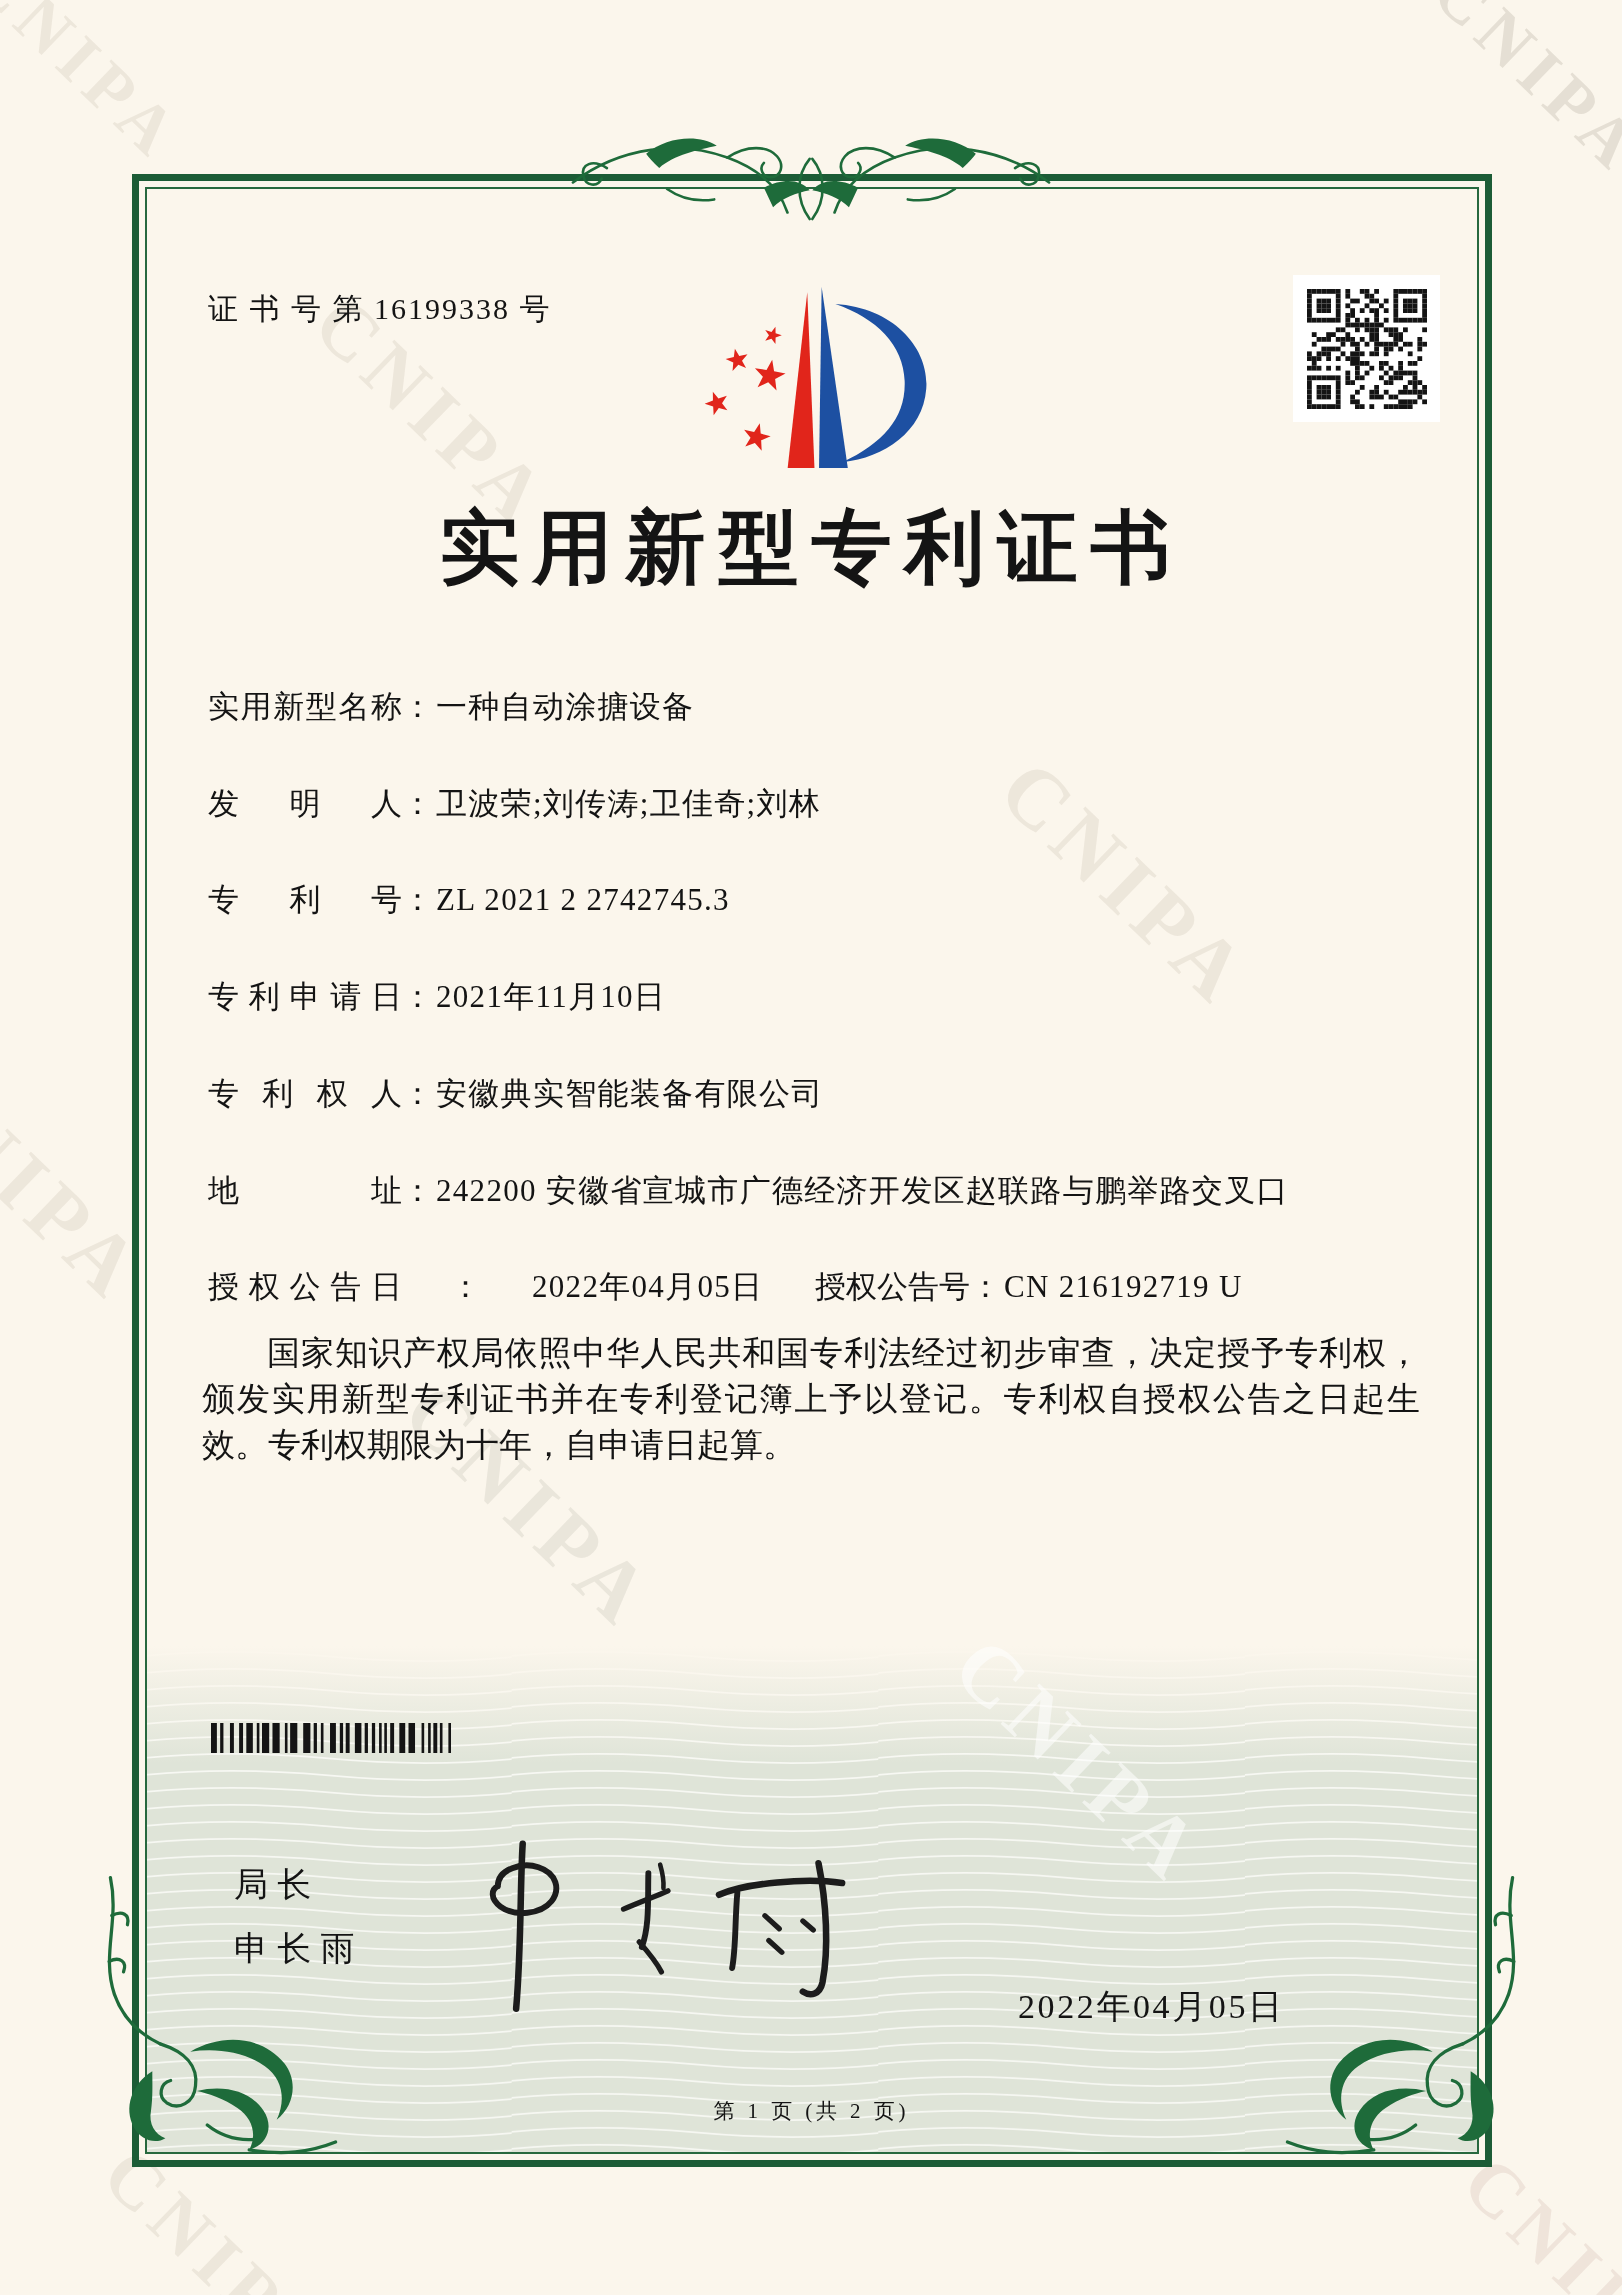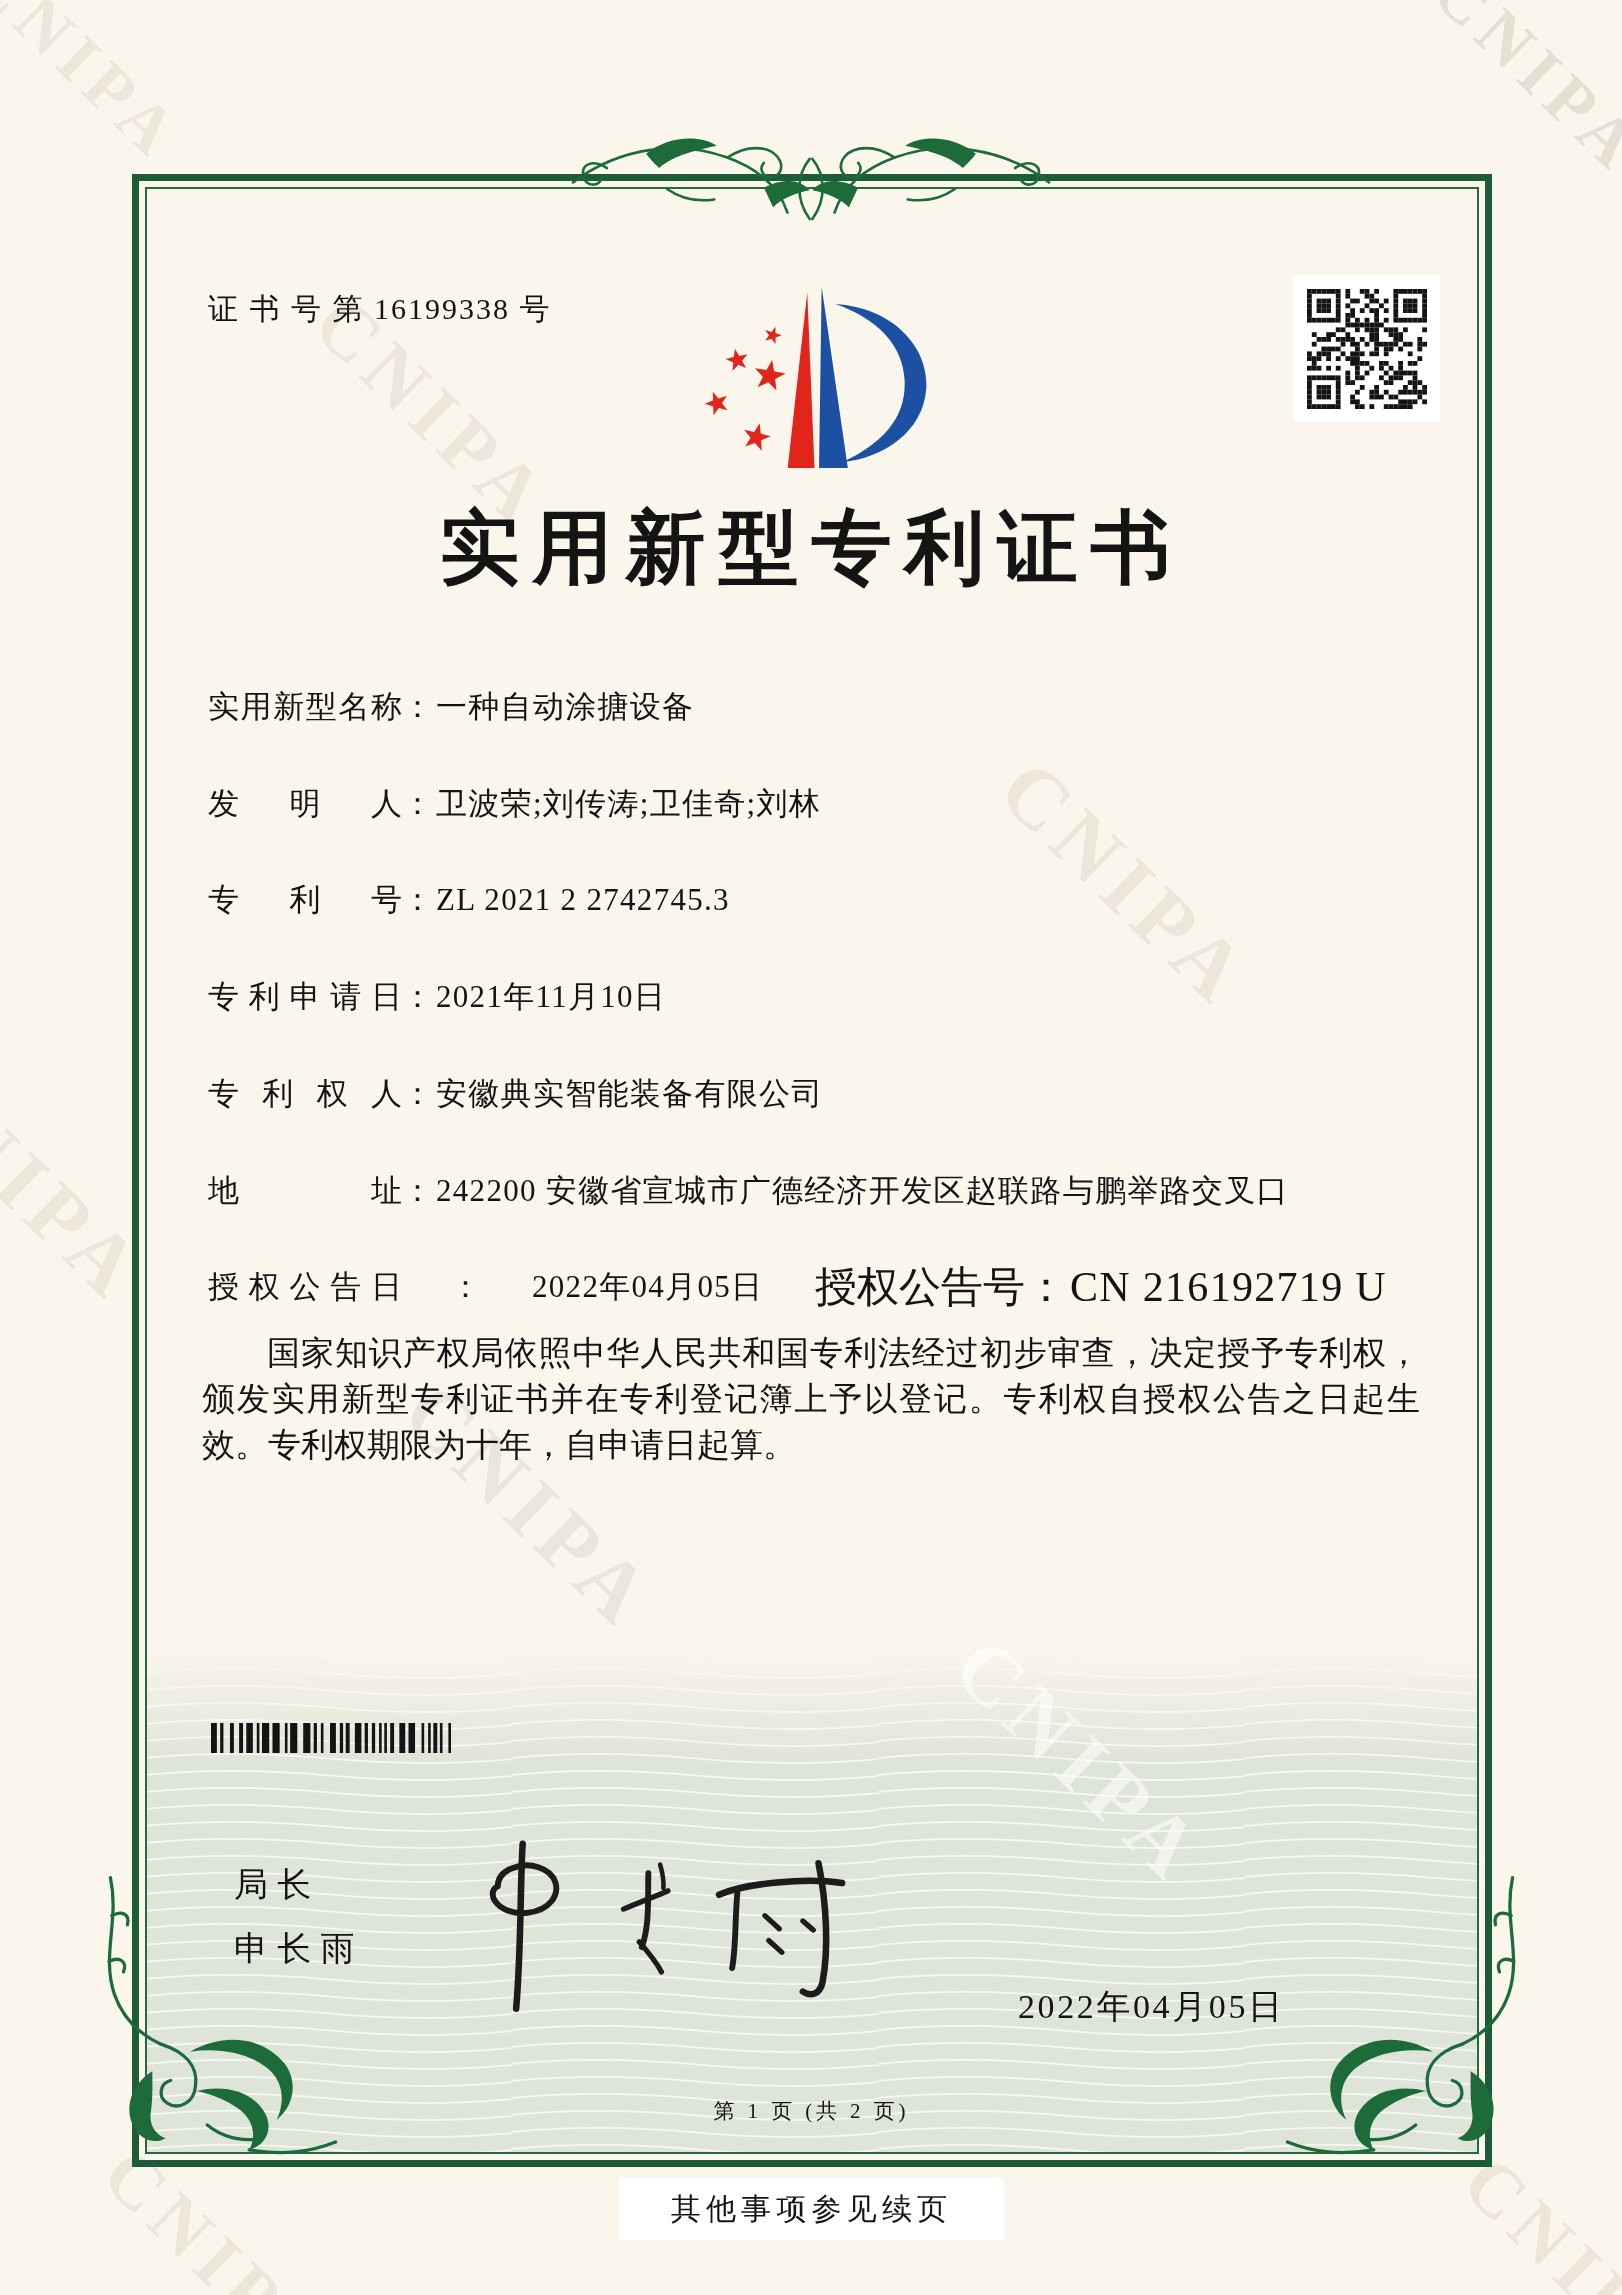--- a/index.html
+++ b/index.html
@@ -25,21 +25,21 @@
 
   
   .certno{position:absolute;left:208px;top:289px;font-size:30px;letter-spacing:2px;}
   .title{position:absolute;left:0;width:1623px;top:495px;text-align:center;font-size:80px;
          font-weight:bold;letter-spacing:13px;}
   .row{position:absolute;left:208px;display:flex;align-items:flex-start;font-size:31px;line-height:42px;}
   .f-label{display:inline-block;width:194px;text-align:justify;text-align-last:justify;flex:none;}
   .f-colon{flex:none;}
   .f-value{margin-left:3px;letter-spacing:1.3px;}
   .addr .f-value{width:916px;}
-  .grant2{position:absolute;left:815px;display:flex;font-size:42px;line-height:42px;}
+  .grant2{position:absolute;left:815px;display:flex;font-size:31px;line-height:42px;}
   .paras{position:absolute;left:202px;width:1218px;top:1330px;font-size:33px;line-height:46px;text-align:justify;}
   .paras p{margin:0;text-indent:65px;}
 
   .barcode{position:absolute;left:211px;top:1723px;width:240px;height:30px;}
   .sig-title{position:absolute;left:234px;top:1862px;font-size:34px;letter-spacing:9.2px;}
   .sig-name{position:absolute;left:234px;top:1926px;font-size:34px;letter-spacing:9.2px;}
   .sig-script{position:absolute;left:452px;top:1837px;}
   .grant-date{position:absolute;left:1018px;top:1984px;font-size:34px;letter-spacing:2.6px;}
   .page-info{position:absolute;left:0;width:1623px;top:2097px;text-align:center;font-size:21px;letter-spacing:3.9px;}
   .cont-box{position:absolute;left:619px;top:2178px;width:385px;height:62px;background:#ffffff;
@@ -529,18 +529,15 @@
       <path stroke-width="8" d="M478,120 L500,140"></path>
       <path stroke-width="8" d="M484,158 L504,176"></path>
       <path stroke-width="8" d="M536,128 L552,142"></path>
     </g>
   </svg>
 
   <div class="grant-date">2022年04月05日</div>
 
   <div class="page-info">第 1 页 (共 2 页)</div>
 
-  <div class="cont-box">
-    <span>其他事项参见续页</span>
-  </div>
 
 </div>
 
 
 </body></html>

